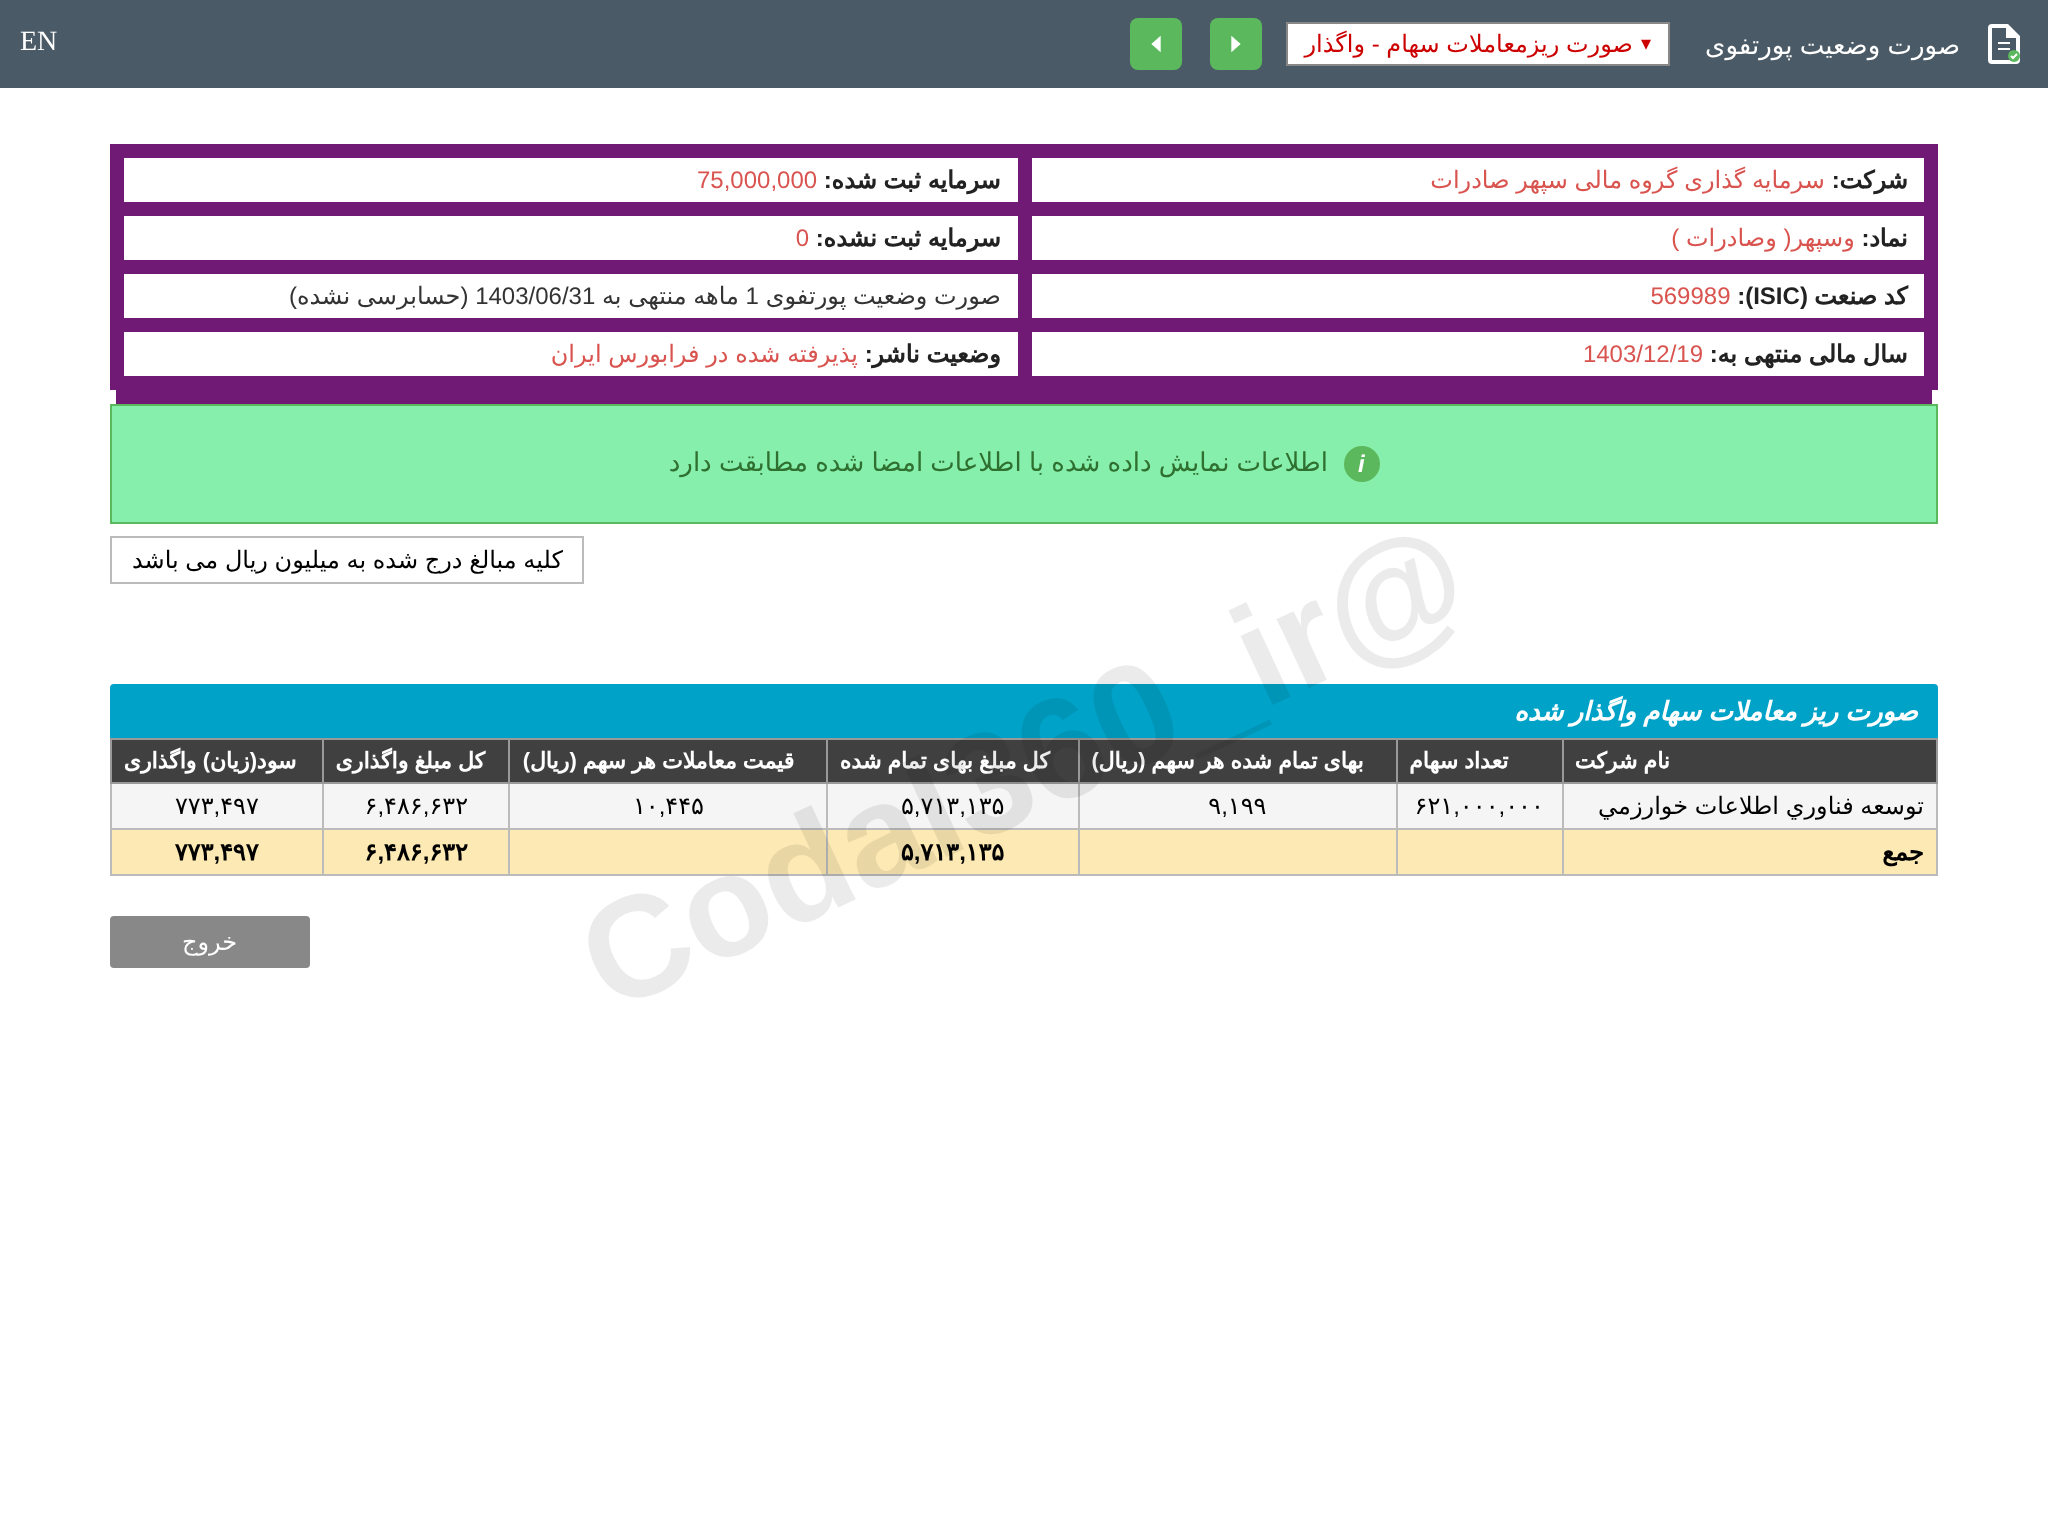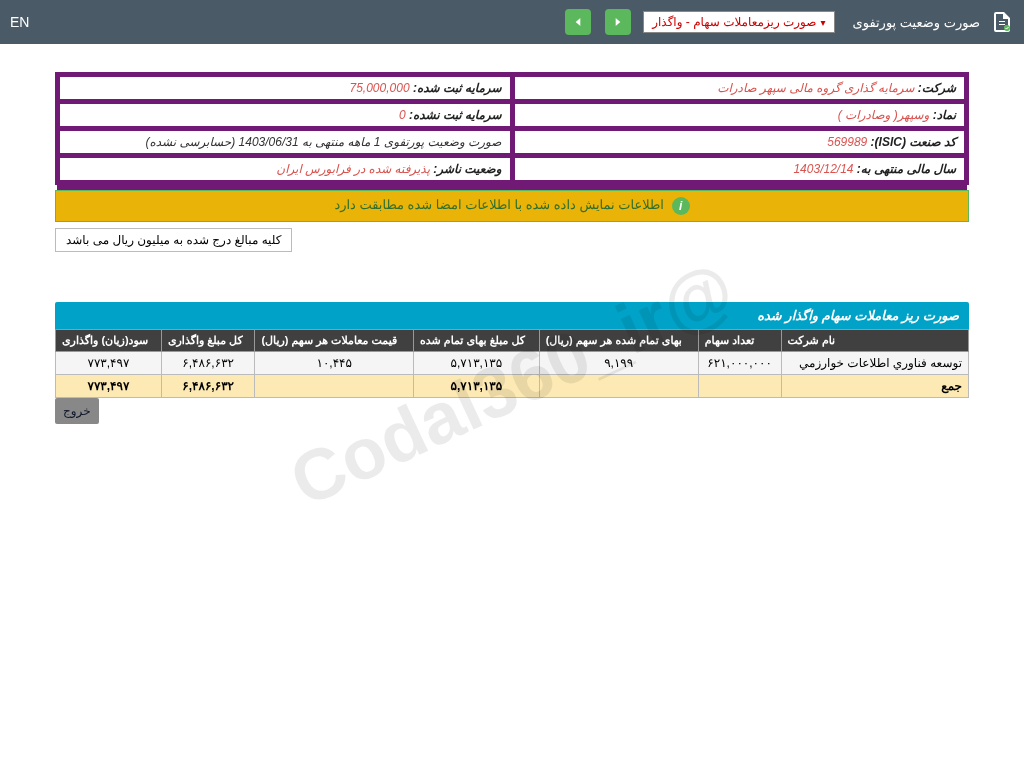--- a/index.html
+++ b/index.html
@@ -1,47 +1,47 @@
 <!DOCTYPE html>
 <html dir="rtl" lang="fa"><head>
 <meta charset="utf-8">
 <style>
 * { box-sizing: border-box; margin: 0; padding: 0; }
 body { font-family: Tahoma, Arial, sans-serif; font-size: 12px; background: #fff; width: 1024px; height: 768px; overflow: hidden; position: relative; }
 .topbar { background: #4a5a66; height: 44px; display: flex; align-items: center; justify-content: space-between; padding: 0 10px; color: #fff; }
 .topbar-right { display: flex; align-items: center; gap: 10px; }
-.topbar-left { display: flex; align-items: flex-start; }
+.topbar-left { display: flex; align-items: flex-start; font-family: Liberation Serif, serif; }
 .doc-icon { width: 24px; height: 24px; position: relative; }
 .doc-icon svg { fill: #fff; }
 .topbar-title { font-size: 13px; }
 .nav-btn { width: 26px; height: 26px; background: #5cb85c; border-radius: 4px; display: inline-flex; align-items: center; justify-content: center; cursor: pointer; margin: 0 2px; }
 .nav-btn svg { fill: #fff; width: 14px; height: 14px; }
 .dropdown { background: #fff; color: #c00; padding: 3px 8px; font-size: 12px; border: 1px solid #888; display: inline-flex; align-items: center; gap: 4px; cursor: pointer; margin-right: 8px; }
 .dropdown .arrow { color: #c00; font-size: 10px; }
 .lang { color: #fff; font-size: 14px; cursor: pointer; }
 .content { padding: 0 55px 20px 55px; }
 .info-table { width: 100%; border-collapse: collapse; margin-top: 28px; }
-.info-table td { border: 5px solid #701a75; padding: 4px 8px; vertical-align: middle; font-style: italic; }
+.info-table td { border: 7px solid #701a75; padding: 4px 8px; vertical-align: middle; }
 .info-table .value-red { color: #d9534f; }
 .info-table .value-black { color: #333; }
 .info-table td.left-cell { text-align: right; width: 50%; }
 .info-table td.right-cell { text-align: right; width: 50%; padding-left: 24px; }
 .label-inline { font-weight: bold; color: #222; }
-.green-banner { background: #eab308; border: 1px solid #5cb85c; padding: 6px 10px; text-align: center; color: #2f6f2f; font-size: 13px; position: relative; }
+.green-banner { background: #86efac; border: 1px solid #5cb85c; padding: 20px 10px; text-align: center; color: #2f6f2f; font-size: 13px; position: relative; }
 .green-banner .info-icon { display: inline-flex; width: 18px; height: 18px; background: #5cb85c; border-radius: 50%; color: #fff; align-items: center; justify-content: center; font-style: italic; font-weight: bold; font-size: 12px; margin-left: 4px; vertical-align: middle; }
 .note-box { border: 1px solid #bbb; padding: 4px 10px; display: inline-block; margin-top: 6px; font-size: 12px; float: left; }
 .clear { clear: both; }
 .spacer { height: 50px; }
 .section-title { background: #00a2c7; color: #fff; padding: 6px 10px; font-weight: bold; font-size: 13px; border-radius: 2px 2px 0 0; font-style: italic; }
 .data-table { width: 100%; border-collapse: collapse; }
 .data-table th { background: #404040; color: #fff; font-weight: bold; padding: 4px 6px; border: 1px solid #999; font-size: 11px; text-align: left; }
 .data-table td { border: 1px solid #bbb; padding: 4px 6px; text-align: center; font-size: 12px; }
 .data-table tr.row1 td { background: #f5f5f5; }
 .data-table tr.row-sum td { background: #fce9b3; font-weight: bold; }
-.exit-btn { background: #888; color: #0f172a; border: none; padding: 6px 8px; cursor: pointer; font-family: inherit; font-size: 12px; float: left; border-radius: 2px; }
+.exit-btn { background: #888; color: #ffffff; border: none; padding: 6px 36px; cursor: pointer; font-family: inherit; font-size: 12px; margin-top: 20px; float: left; border-radius: 2px; }
 .watermark { position: absolute; top: 50%; left: 50%; transform: translate(-50%, -50%) rotate(-25deg); font-size: 72px; color: rgba(0,0,0,0.08); font-weight: bold; pointer-events: none; white-space: nowrap; z-index: 5; }
 .bottom-red-line { border-top: 1px solid #d9534f; }
 </style>
 </head>
 <body>
 
 <div class="topbar">
   <div class="topbar-right">
     <span class="doc-icon">
       <svg viewBox="0 0 24 24">
@@ -101,21 +101,21 @@
         <span class="value-red">569989</span>
       </td>
       <td class="left-cell">
         <span class="value-black">صورت وضعیت پورتفوی</span>
         <span class="value-black">1 ماهه منتهی به 1403/06/31 (حسابرسی نشده)</span>
       </td>
     </tr>
     <tr>
       <td class="right-cell">
         <span class="label-inline">سال مالی منتهی به:</span>
-        <span class="value-red">1403/12/14</span>
+        <span class="value-red">1403/12/19</span>
       </td>
       <td class="left-cell">
         <span class="label-inline">وضعیت ناشر:</span>
         <span class="value-red">پذیرفته شده در فرابورس ایران</span>
       </td>
     </tr>
     <tr>
           <td colspan="2" class="bottom-red-line" style="padding:0;height:1px;border-left:1px solid #ccc;border-right:1px solid #ccc;"></td>
         </tr>
   </tbody>

